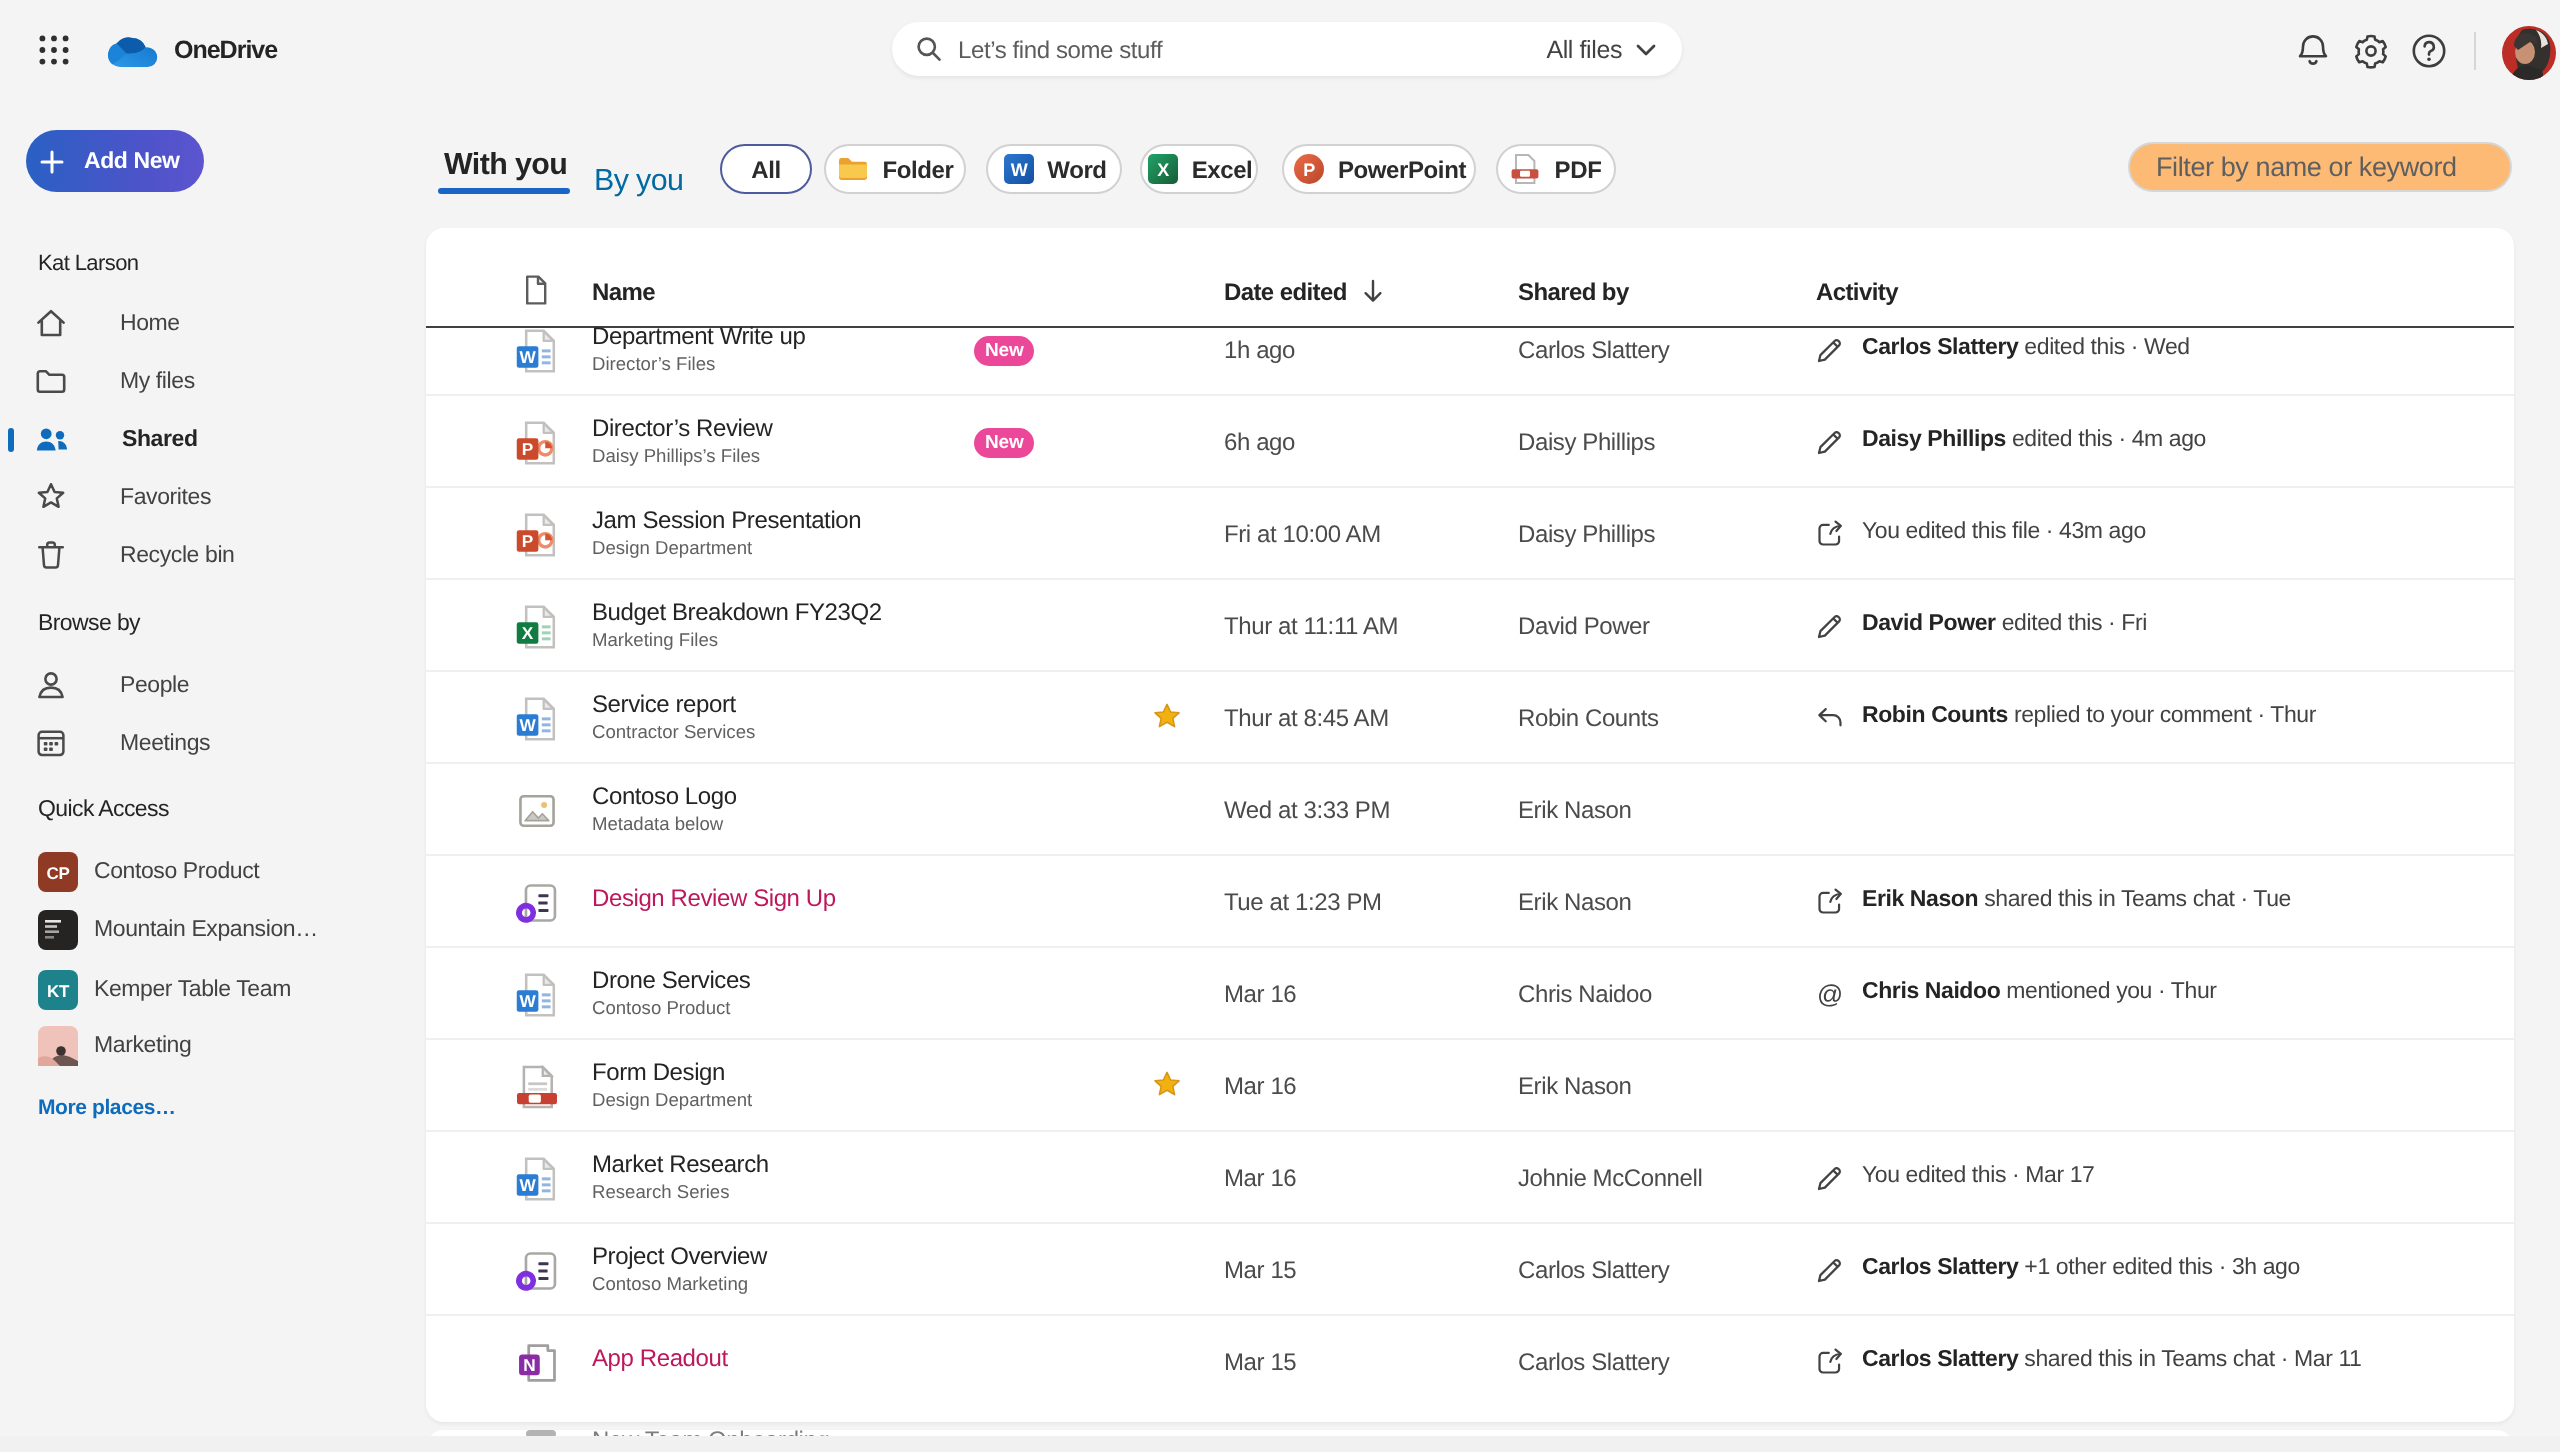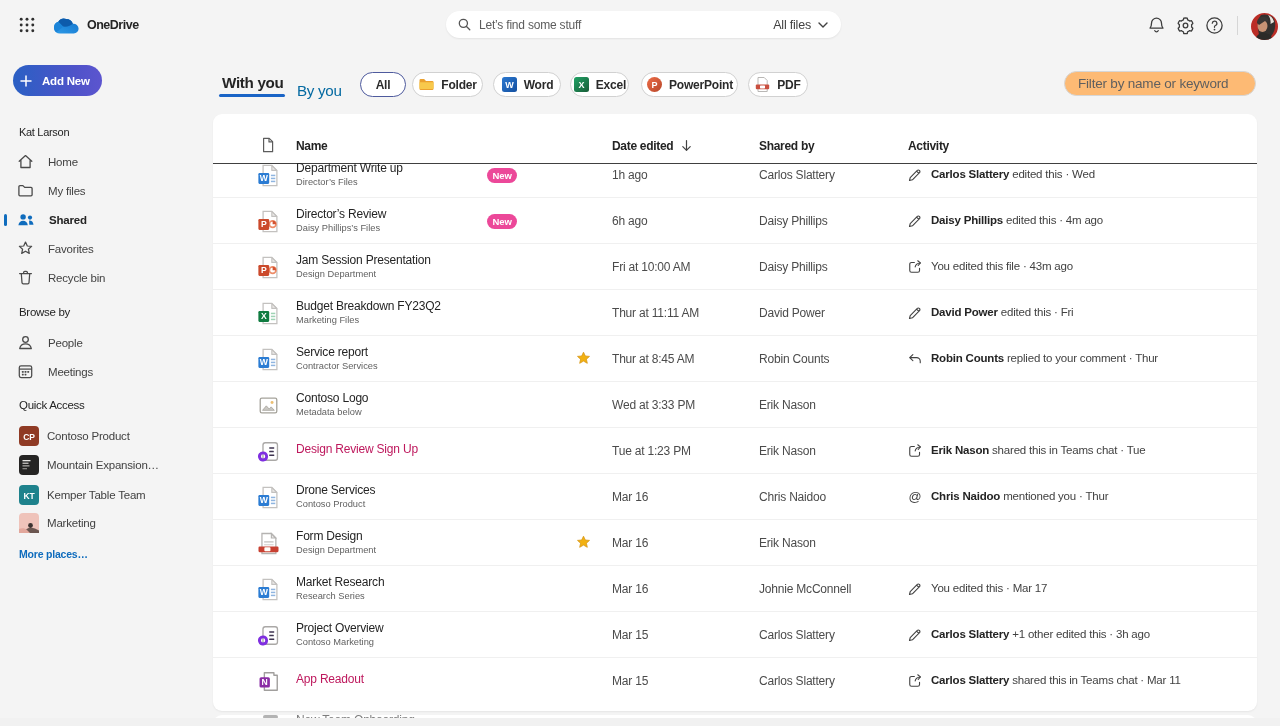--- a/index.html
+++ b/index.html
@@ -18,21 +18,21 @@
 .tab1{left:222px;top:74px;font-size:15.2px;font-weight:700;color:#242424;letter-spacing:-.3px}
 .tab2{left:297px;top:82px;font-size:15.2px;color:#0369a1;letter-spacing:-.3px}
 #tabline{left:219px;top:94px;width:66px;height:3px;border-radius:2px;background:#1a64c6}
 .pill{top:72px;height:25px;border:1px solid #d1d1d1;background:#fff;border-radius:13px;
  display:flex;align-items:center;justify-content:center;gap:6px;font-size:12px;font-weight:700;color:#2b2b2b;letter-spacing:-.2px}
 .pill svg{flex:0 0 auto}
 #filterbox{left:1064px;top:71px;width:192px;height:25px;border:1px solid #d6d6d6;border-radius:13px;
  background:#fdba74;display:flex;align-items:center;color:#5f5f5f;font-size:13.5px;padding-left:13px;letter-spacing:-.2px}
 
 .side{color:#424242;font-size:11.5px;letter-spacing:-.2px}
-.snav{display:flex;align-items:center;gap:14px;height:29px}
+.snav{display:flex;align-items:center;gap:26px;height:29px}
 .shead{font-weight:400;color:#242424;font-size:11.5px;letter-spacing:-.3px}
 
 #card{left:213px;top:114px;width:1044px;height:597px;background:#fff;border-radius:9px;
  box-shadow:0 1px 2px rgba(0,0,0,.06)}
 #card2{left:213px;top:714.5px;width:1044px;height:40px;background:#fff;border-radius:9px;overflow:hidden}
 #strip{left:0;top:717.8px;width:1280px;height:8.2px;background:#f1f1f1}
 .hrow{position:absolute;left:0;top:12px;width:100%;height:38px;border-bottom:1px solid #404040}
 .hlbl{position:absolute;top:13px;font-size:12px;font-weight:700;color:#242424;letter-spacing:-.3px}
 .row{position:absolute;left:0;width:100%;height:46px;border-bottom:1px solid #f0f0f0}
 .row:last-child{border-bottom:none}

